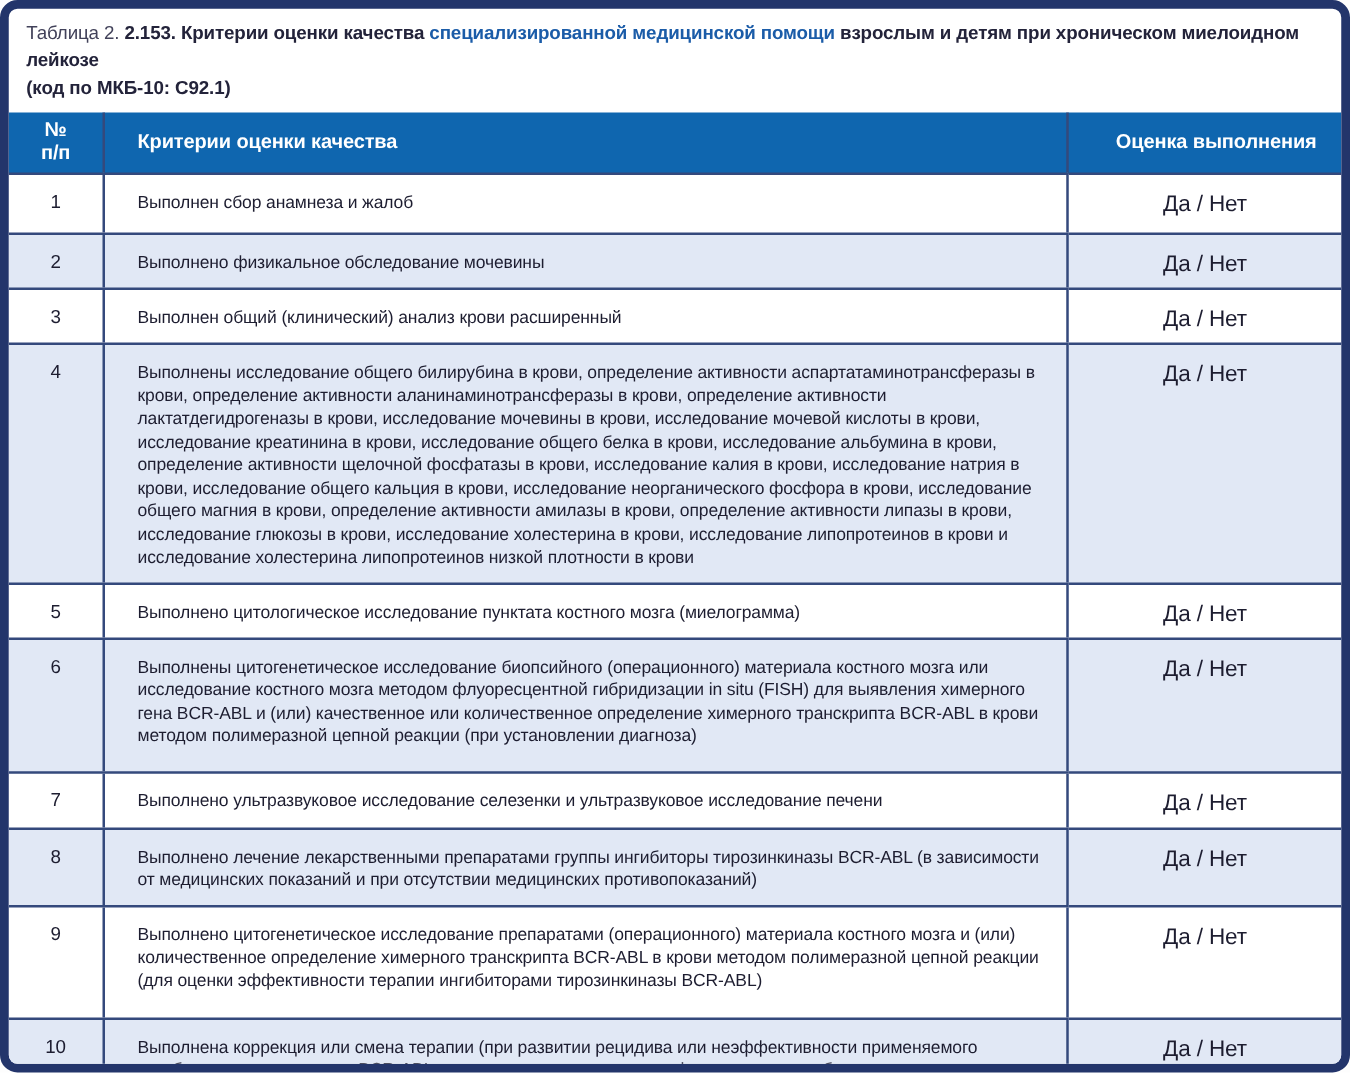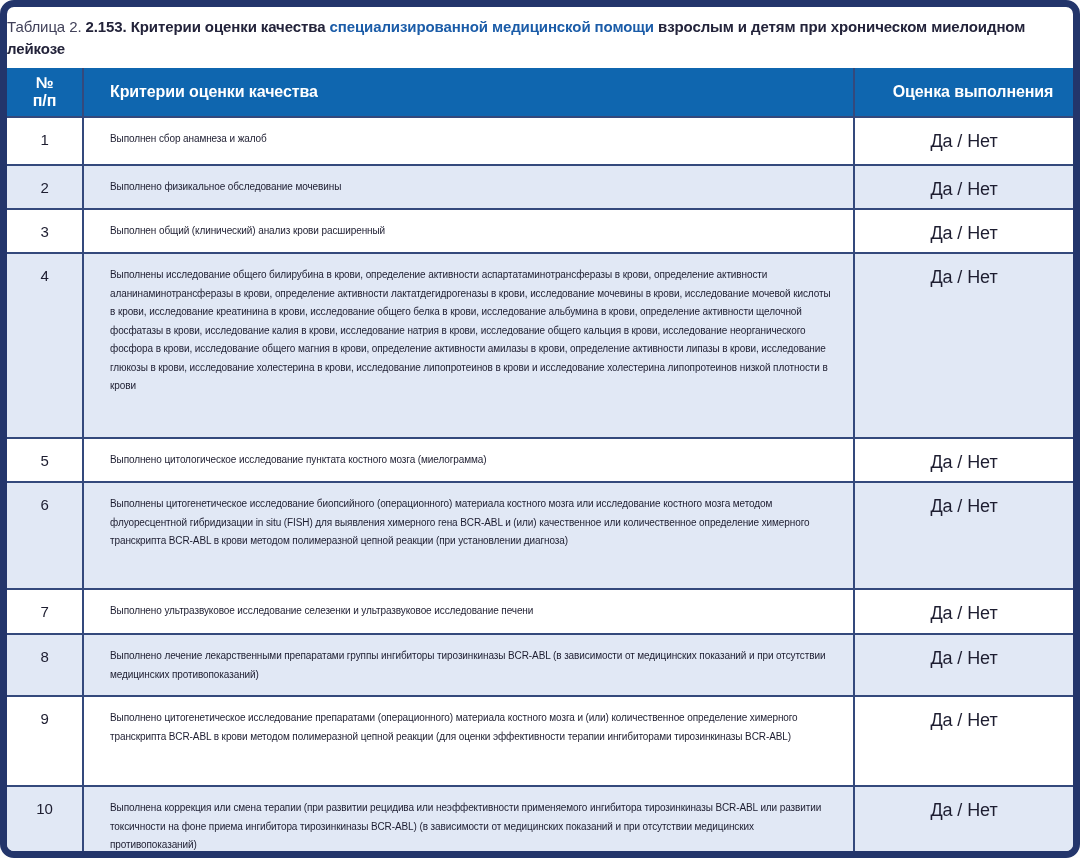--- a/index.html
+++ b/index.html
@@ -15,21 +15,21 @@
     position: absolute;
     inset: 0;
     box-sizing: border-box;
     border: 7px solid #23356b;
     border-radius: 14px;
     background: #ffffff;
     overflow: hidden;
   }
   
   .caption {
-    padding: 9px 20px 8px 0;
+    padding: 9px 20px 8px 14px;
     font-size: 15px;
     line-height: 22px;
     letter-spacing: -0.1px;
     color: #23233a;
     border-radius: 20px;
   }
   .caption .cap-prefix { font-weight: 400; color: #42425a; }
   .caption .cap-bold   { font-weight: 700; color: #23233a; }
   .caption .cap-blue   { font-weight: 700; color: #1b5ca8; }
   .caption .cap-code   { font-weight: 700; color: #23233a; }
@@ -64,21 +64,21 @@
   }
   tbody td + td { border-left: 2px solid #34497c; }
   tbody tr:last-child td { border-bottom: none; }
   td.num {
     text-align: center;
     font-size: 15px;
     padding-top: 13px;
   }
   td.criteria {
     padding: 12px 18px 11px 26px;
-    font-size: 10px;
+    font-size: 14px;
     line-height: 18.5px;
     margin-left: 40px;
   }
   td.eval {
     text-align: center;
     font-size: 18px;
     padding-top: 13px;
   }
   tr.alt { background: #e1e8f5; }
   tbody tr:nth-child(1)  { height: 48px; }
@@ -92,20 +92,21 @@
   tbody tr:nth-child(9)  { height: 90px; }
   tbody tr:nth-child(10) { height: 85px; }
 </style>
 </head>
 <body>
 
 <div class="card">
 
   <div class="caption">
     <span class="cap-prefix">Таблица 2. </span><span class="cap-bold">2.153. </span><span class="cap-bold">Критерии оценки качества </span><span class="cap-blue">специализированной медицинской помощи</span><span class="cap-bold"> взрослым и детям при хроническом миелоидном лейкозе</span>
+    <div class="cap-code">(код по МКБ-10: C92.1)</div>
   </div>
 
   <table>
     <colgroup>
       <col class="c-num">
         <col class="c-crit">
         <col class="c-eval">
     </colgroup>
     <thead>
       <tr>

